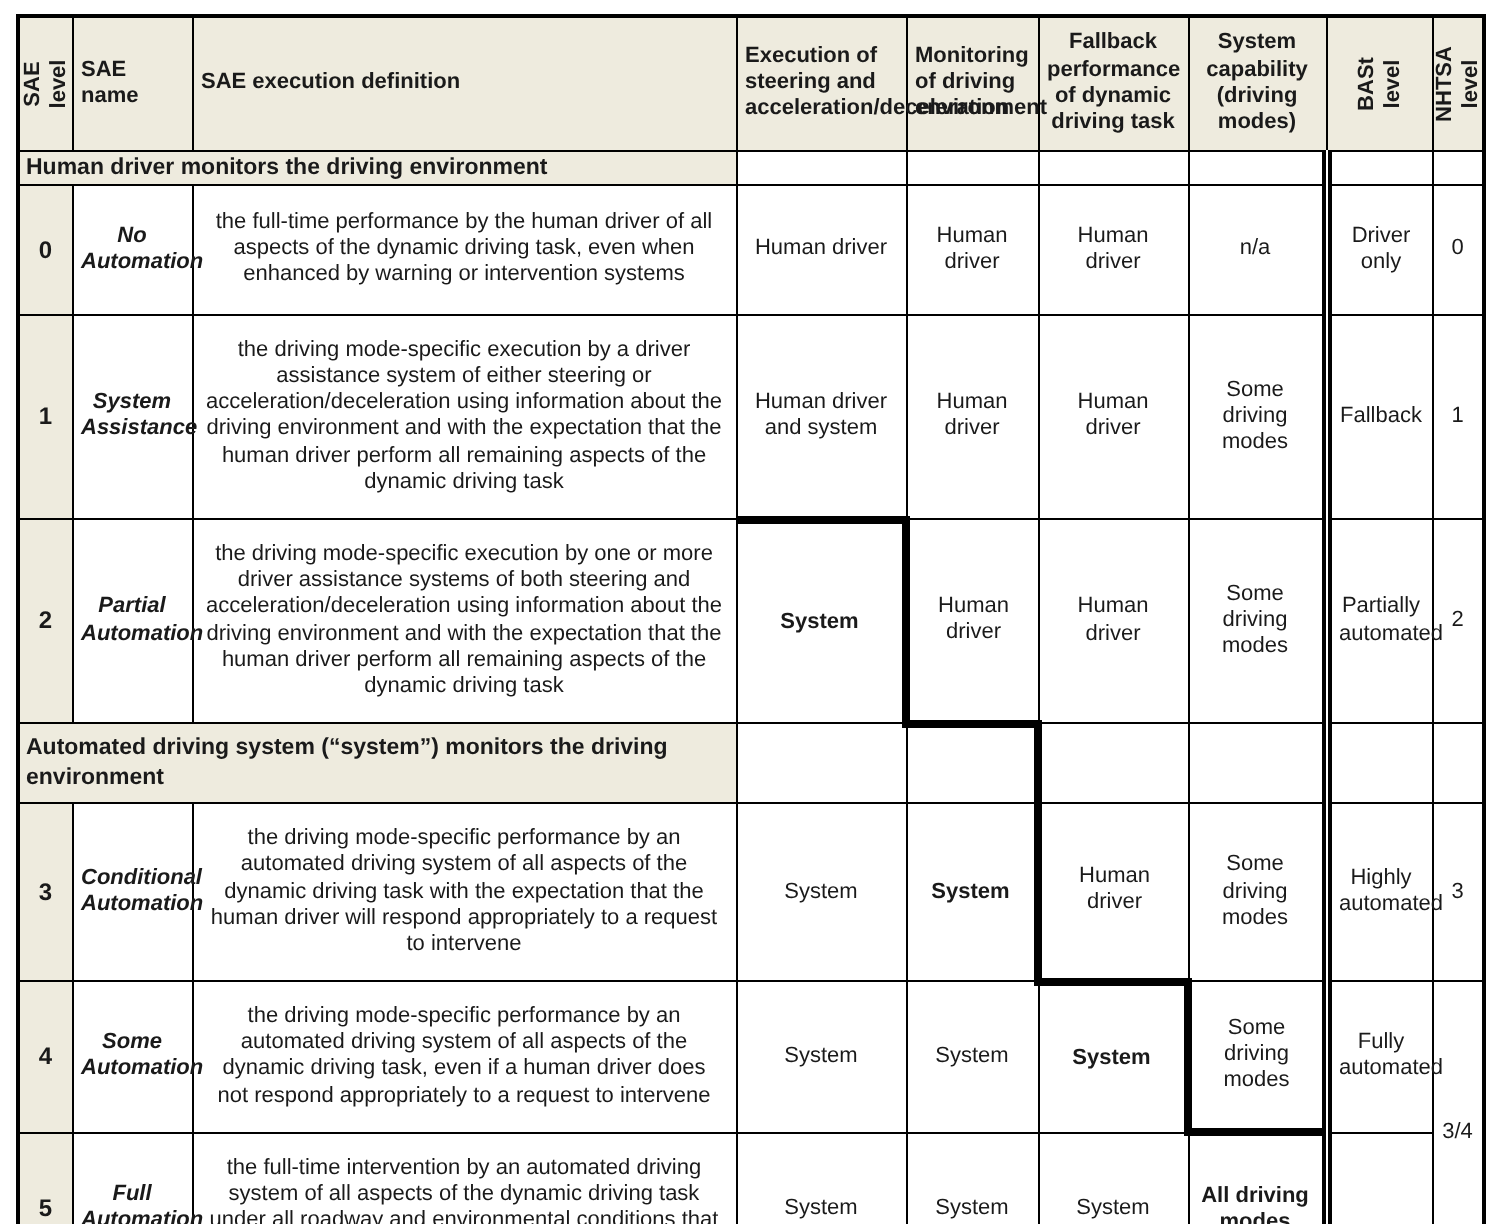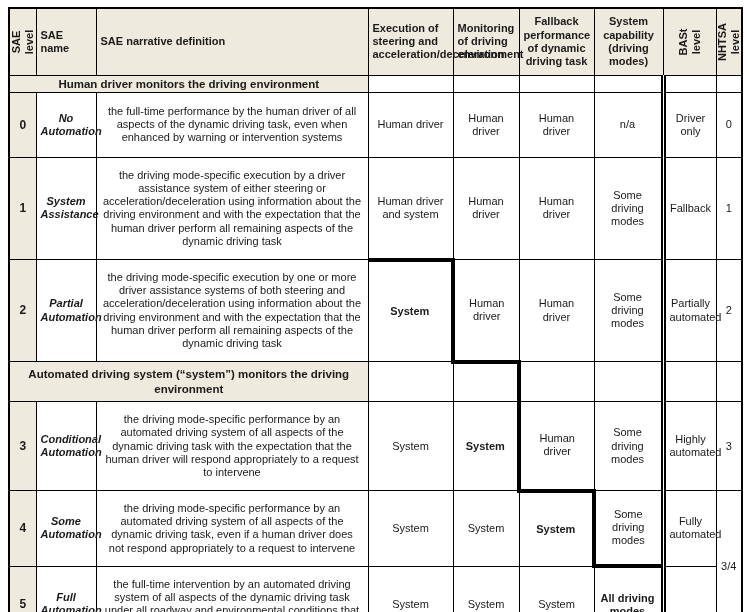--- a/index.html
+++ b/index.html
@@ -1,21 +1,21 @@
 <!DOCTYPE html>
 <html><head>
 <meta charset="utf-8">
 <style>
   html,body{margin:0;padding:0;background:#ffffff;}
   body{width:749px;height:612px;font-family:"Liberation Sans",sans-serif;color:#1a1a1a;}
   table{border-collapse:collapse;table-layout:fixed;margin:7px 0 0 8px;width:733px;border:2px solid #000;}
   th,td{border:1px solid #000;vertical-align:middle;padding:1px 4px;font-size:11px;line-height:1.2;}
   thead th{background:#eeebde;font-weight:bold;text-align:center;}
   th.al-left{text-align:left;}
-  td.section{background:#eeebde;font-weight:bold;text-align:center;padding:1px 3px;font-size:11.5px;line-height:1.25;}
+  td.section{background:#eeebde;font-weight:bold;text-align:left;padding:1px 3px;font-size:11.5px;line-height:1.25;}
   td.lvl{background:#eeebde;font-weight:bold;text-align:center;font-size:12px;}
   td.name{font-weight:bold;text-align:center;font-style:italic;}
   td.def{text-align:center;padding:11px 6px;}
   td.data{text-align:center;}
   td.bold{font-weight:bold;}
   .it{}
   .bt{border-top:4px solid #000;}
   .br{border-right:4px solid #000;}
   .bl{border-left:4px solid #000;}
   .bast-col{border-left:5px double #000;}
@@ -38,21 +38,21 @@
         <col style="width: 53px;">
         <col style="width: 26px;">
       </colgroup>
       <thead>
         <tr style="height: 67px;">
           <th class="rot">
             <div class="vert">SAE
 level</div>
           </th>
           <th class="al-left"><span>SAE name</span></th>
-          <th class="al-left"><span>SAE narrative definition</span></th>
+          <th class="al-left"><span>SAE execution definition</span></th>
           <th class="al-left"><span>Execution of steering and acceleration/deceleration</span></th>
           <th class="al-left"><span>Monitoring of driving environment</span></th>
           <th><span>Fallback performance of </span><span class="it">dynamic driving task</span></th>
           <th><span>System capability (</span><span class="it">driving modes</span><span>)</span></th>
           <th class="rot">
             <div class="vert">BASt
 level</div>
           </th>
           <th class="rot">
             <div class="vert">NHTSA

